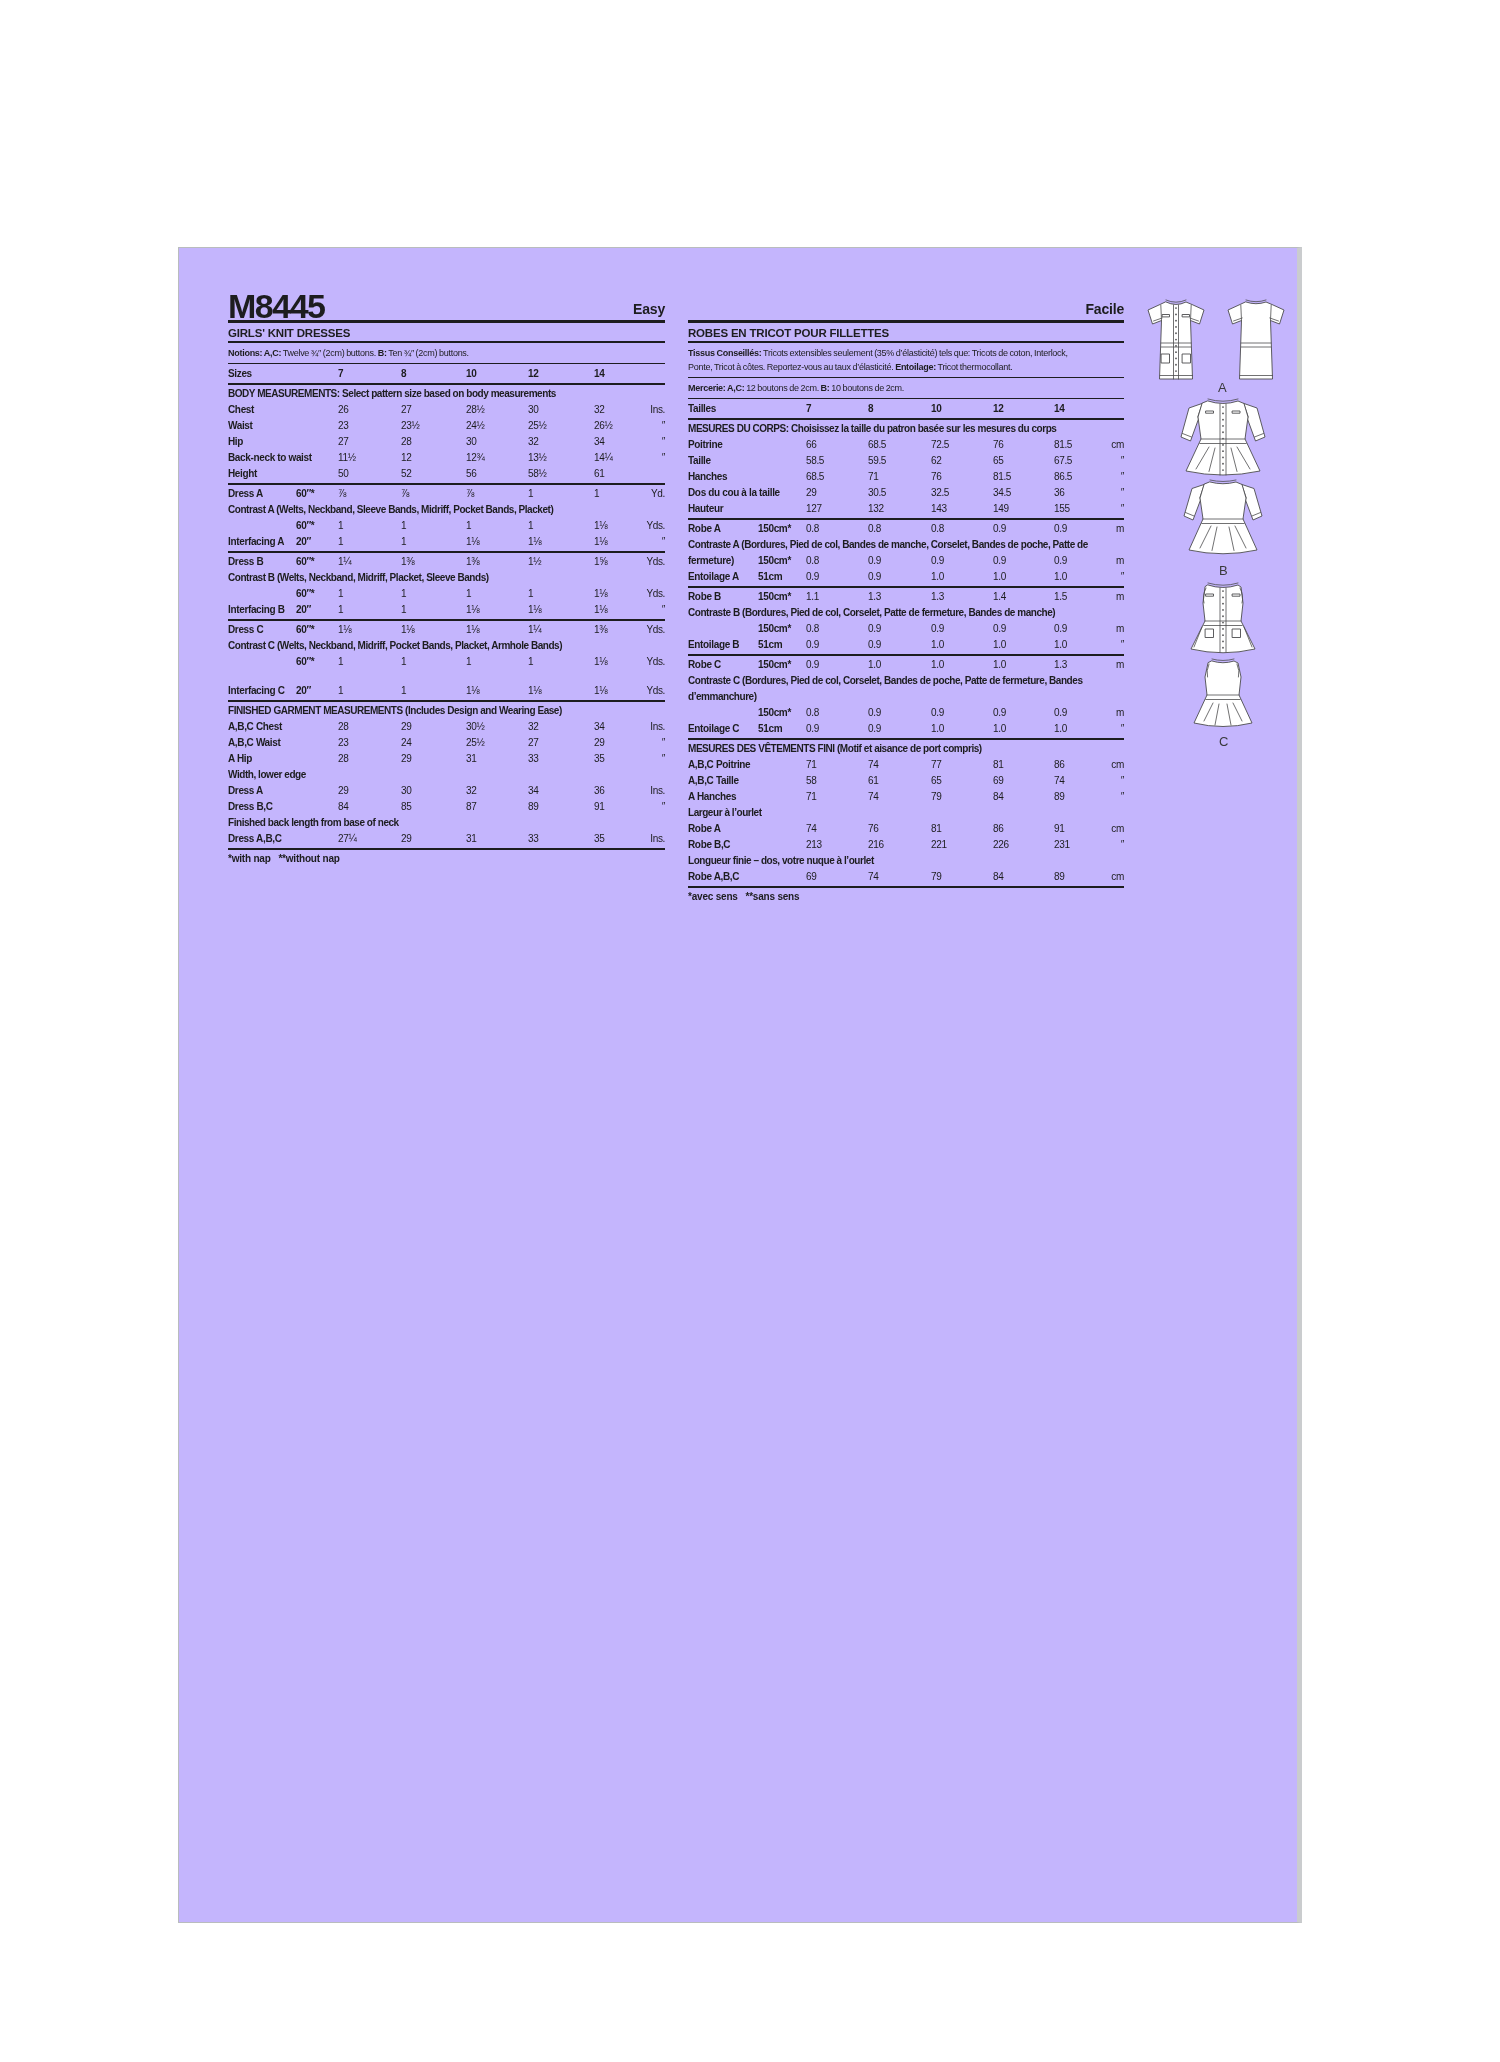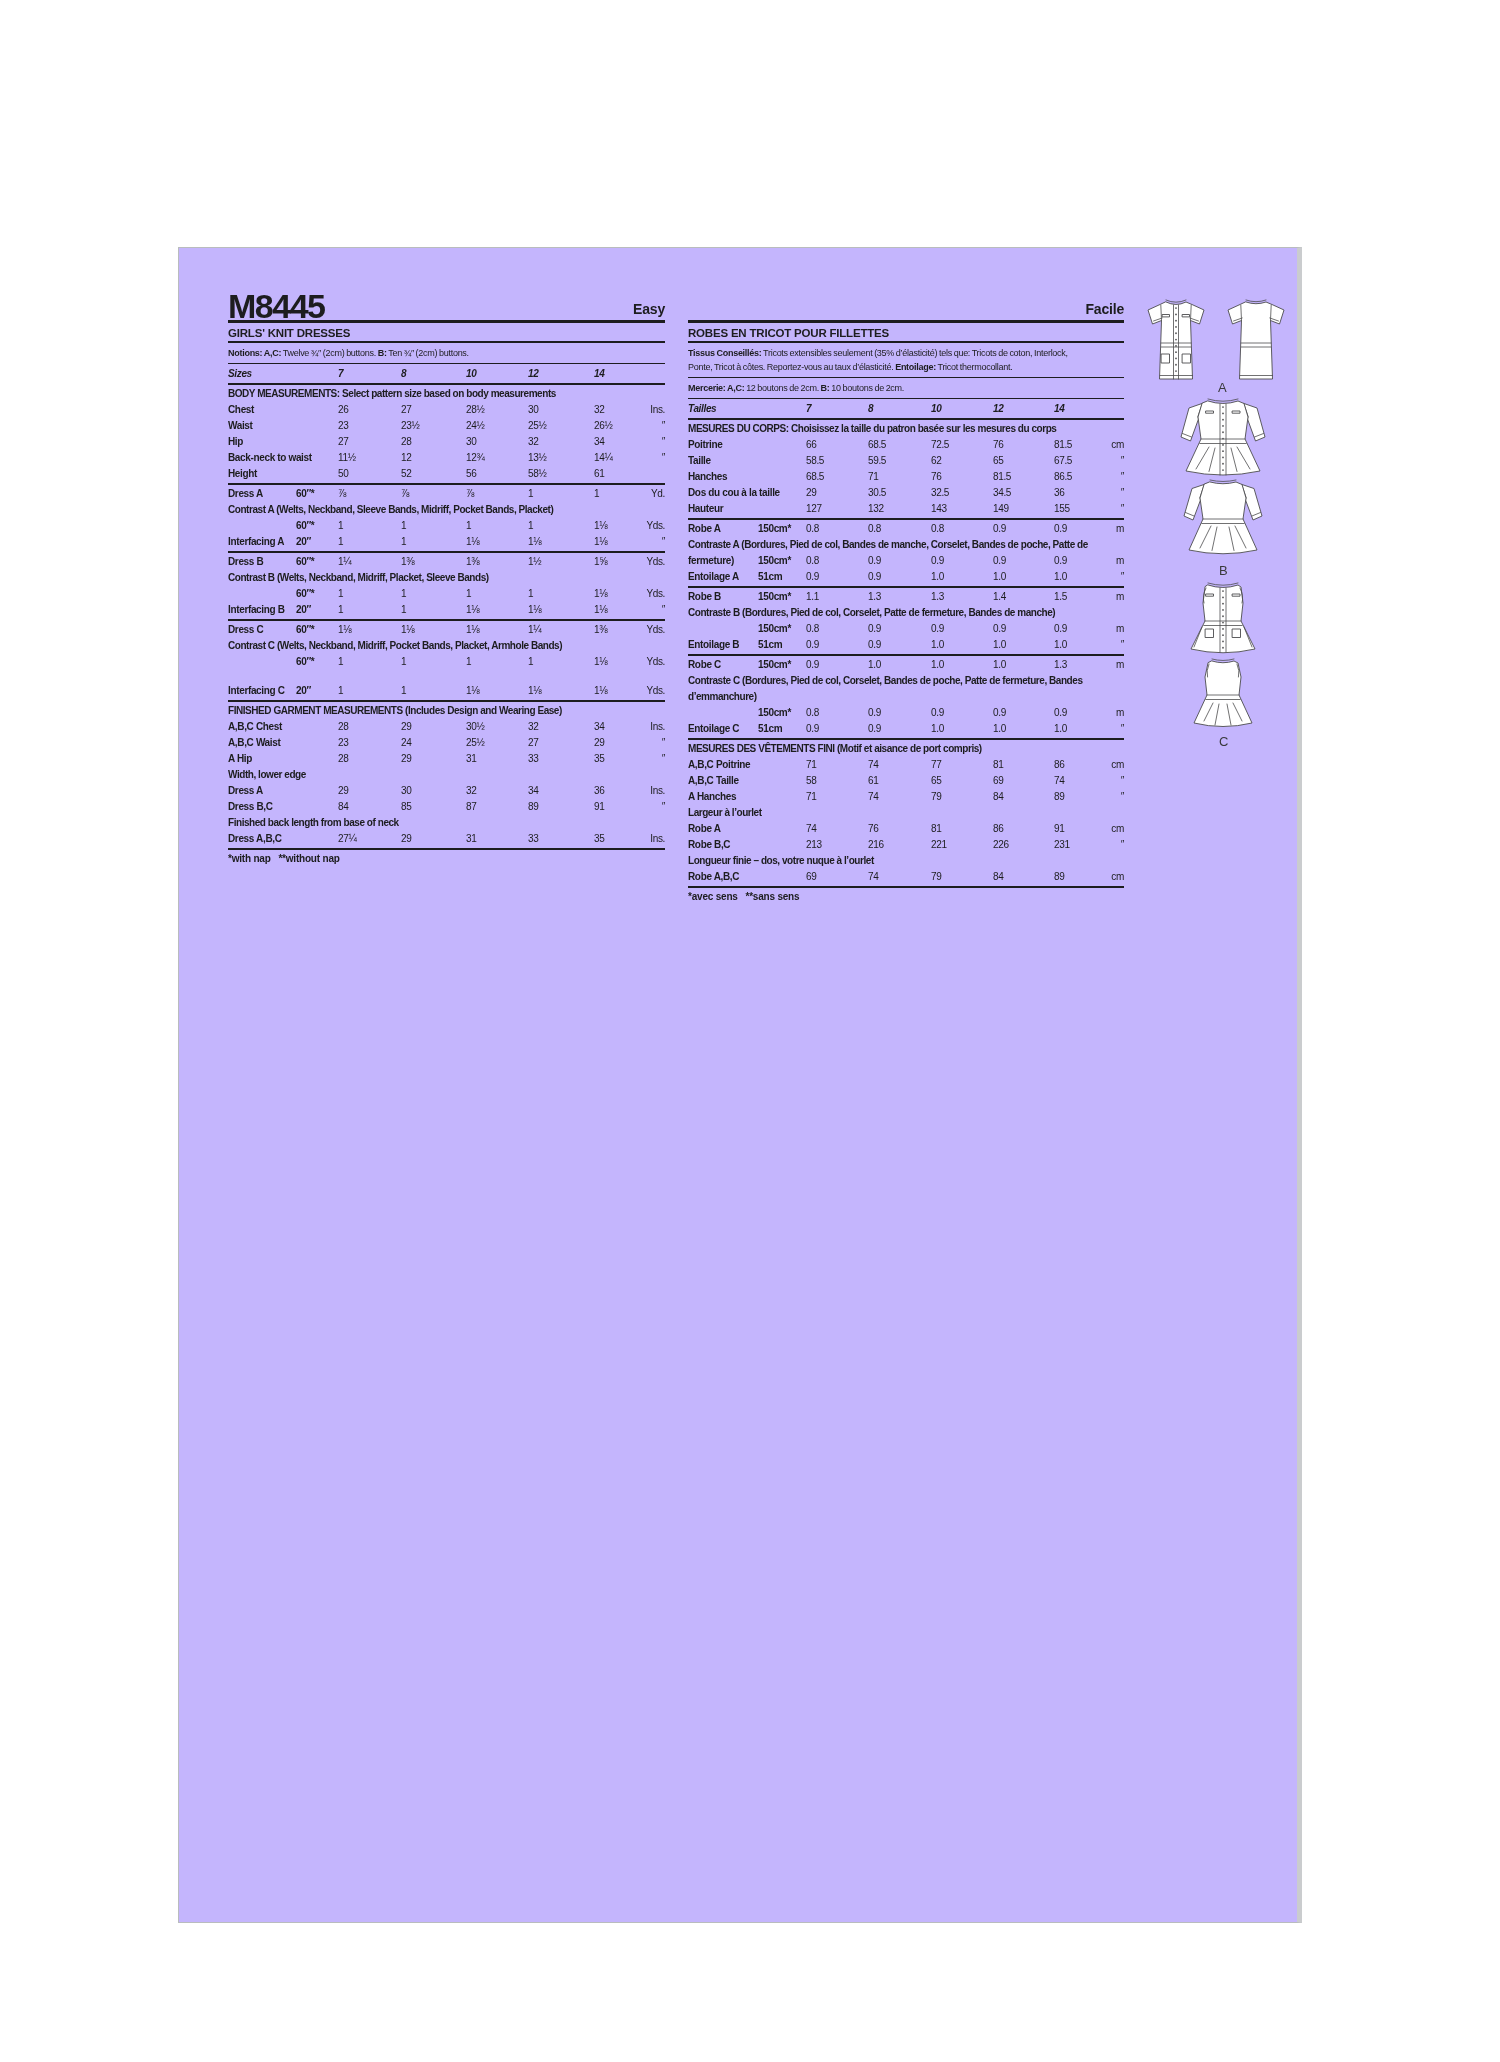--- a/index.html
+++ b/index.html
@@ -12,21 +12,21 @@
   .masthead{position:relative;height:36px;border-bottom:3px solid #1d1d1f;}
   .pattern-num{position:absolute;left:0;bottom:-3px;font-size:34px;font-weight:bold;letter-spacing:-1.5px;line-height:1;}
   .difficulty{position:absolute;right:0;bottom:3px;font-size:14px;font-weight:bold;letter-spacing:-0.2px;}
   .doc-title{font-weight:bold;font-size:11.5px;letter-spacing:-0.2px;padding:4px 0 2px;border-bottom:2px solid #1d1d1f;}
   .para{font-size:9.5px;line-height:14px;padding:3px 0;border-bottom:1.5px solid #1d1d1f;margin:0;overflow:hidden;}
   .para .pline{display:inline-block;transform:scaleX(0.95);transform-origin:0 0;white-space:nowrap;letter-spacing:-0.3px;word-spacing:-0.5px;}
   table.spec-table{border-collapse:collapse;width:100%;table-layout:fixed;margin-top:1px;}
   table.spec-table td{font-size:10px;height:16px;padding:0;vertical-align:middle;letter-spacing:-0.35px;white-space:nowrap;line-height:1.1;}
   td.c-label,td.c-spec{font-weight:bold;}
   td.c-unit{text-align:right;}
-  tr.t-head td{font-weight:bold;font-style:italic;}
+  tr.t-head td{font-weight:bold;}
   tr.t-section td{font-weight:bold;overflow:hidden;letter-spacing:-0.45px;}
   tr.t-rule td{height:4px;}
   tr.t-rule div{border-top:2px solid #1d1d1f;height:0;margin-top:1px;}
   tr.t-gap td{height:13px;}
   .footnote{font-size:10px;font-weight:bold;letter-spacing:-0.2px;margin-top:3px;white-space:pre;}
   .illus{position:absolute;left:957px;top:43px;width:176px;height:462px;}
   .illus svg{display:block;}
   .sketch{stroke:#4c4c4e;stroke-width:0.9;fill:#fff;stroke-linejoin:round;stroke-linecap:round;}
   .sketch-line{stroke:#4c4c4e;stroke-width:0.8;fill:none;stroke-linecap:round;}
   .btns{stroke:#4c4c4e;stroke-width:1.7;stroke-dasharray:0.1,6.2;stroke-linecap:round;fill:none;}

